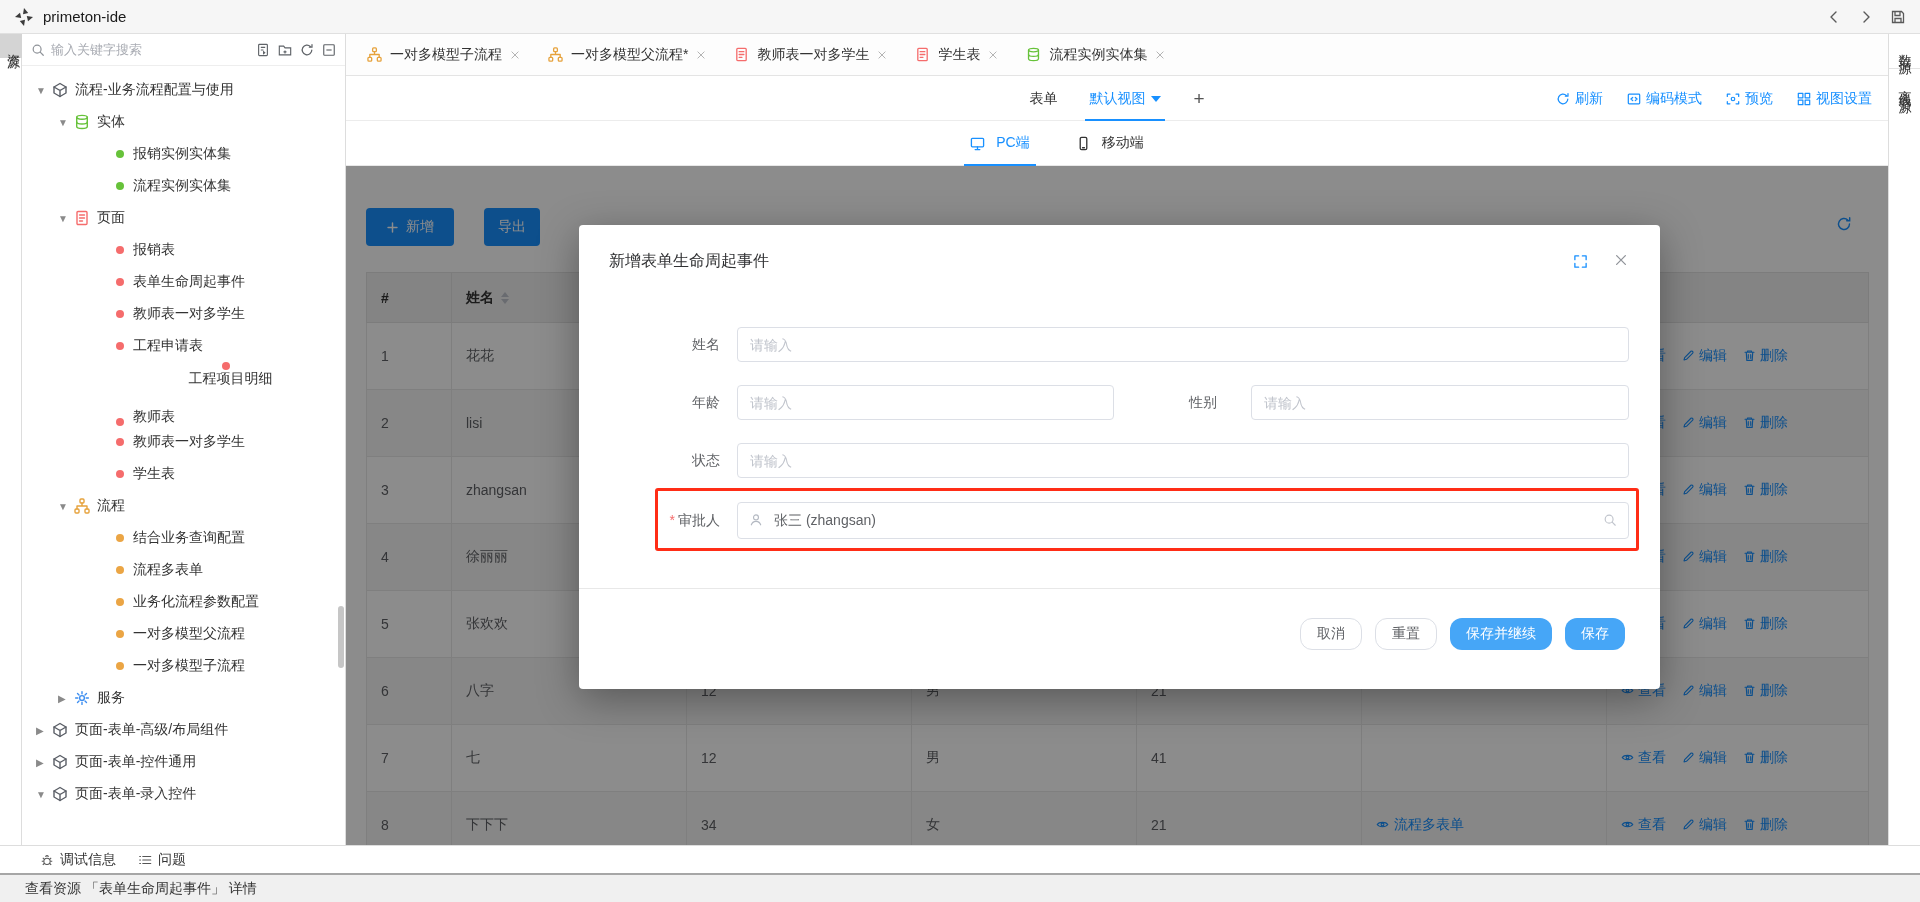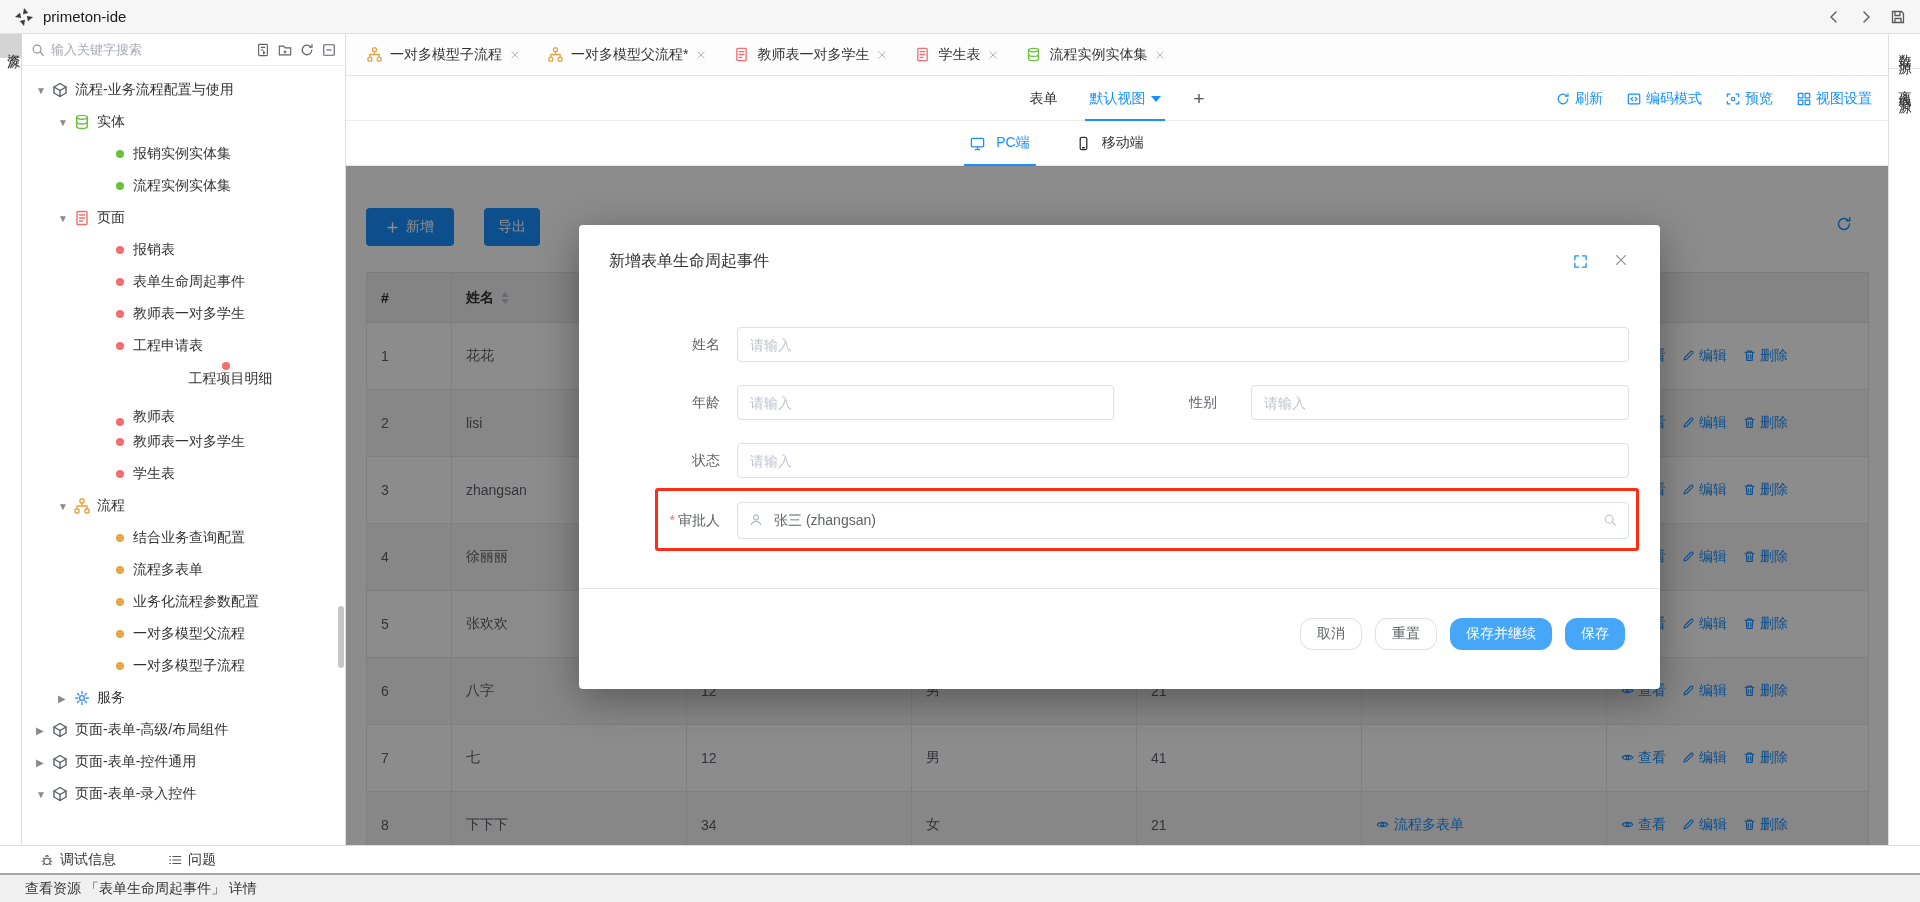--- a/index.html
+++ b/index.html
@@ -112,21 +112,21 @@
   .mag-ic{position:absolute;right:12px;top:11px;color:#c0c4cc;z-index:2}
   .mag-ic svg{width:14px;height:14px}
   .red-box{position:absolute;left:76px;top:263px;width:984px;height:63px;border:3px solid #ff2d16;border-radius:3px;z-index:3;pointer-events:none}
   .m-divider{position:absolute;left:0;top:363px;width:100%;border-top:1px solid #e8e8e8}
   .m-footer{position:absolute;top:393px;right:35px;display:flex;gap:13px}
   .btn{height:32px;padding:0 16px;border-radius:12px;font-size:14px;display:flex;align-items:center;justify-content:center;cursor:pointer}
   .btn.default{border:1px solid #dcdfe6;color:#606266;background:#fff}
   .btn.primary{background:#46a6f7;color:#fff;border:none}
 
   
-  .panelbar{position:absolute;left:0;top:845px;width:1920px;height:28px;border-top:1px solid #ddd;background:#fff;display:flex;align-items:center;gap:52px;padding-left:40px;font-size:14px;color:#333;z-index:6}
+  .panelbar{position:absolute;left:0;top:845px;width:1920px;height:28px;border-top:1px solid #ddd;background:#fff;display:flex;align-items:center;gap:22px;padding-left:40px;font-size:14px;color:#333;z-index:6}
   .pb-item{display:flex;align-items:center;gap:6px;cursor:pointer;color:#333}
   .pb-item .ic{color:#555}
   .pb-item .ic svg{width:14px;height:14px}
   .statusbar{position:absolute;left:0;top:873px;width:1920px;height:29px;background:#f0f0f0;border-top:2px solid #a6a6a6;font-size:14px;color:#333;line-height:26px;padding-left:25px;z-index:6}
 </style>
 </head>
 <body>
 
 <div class="app">
 

